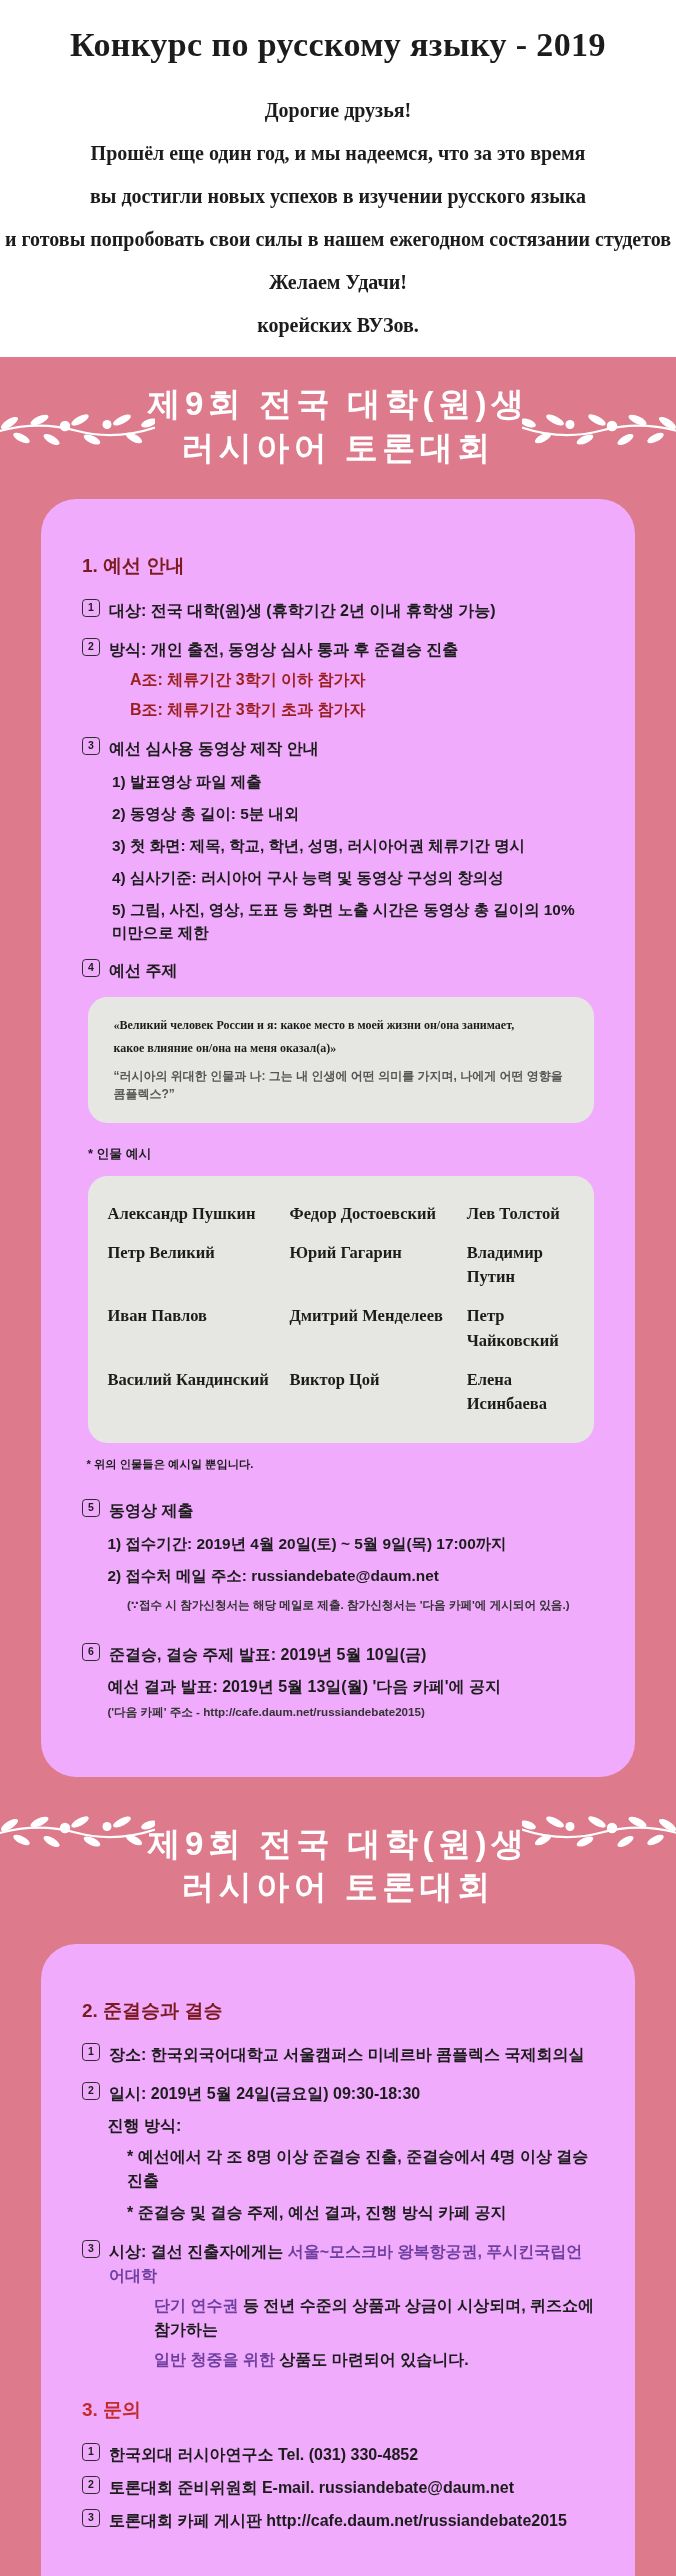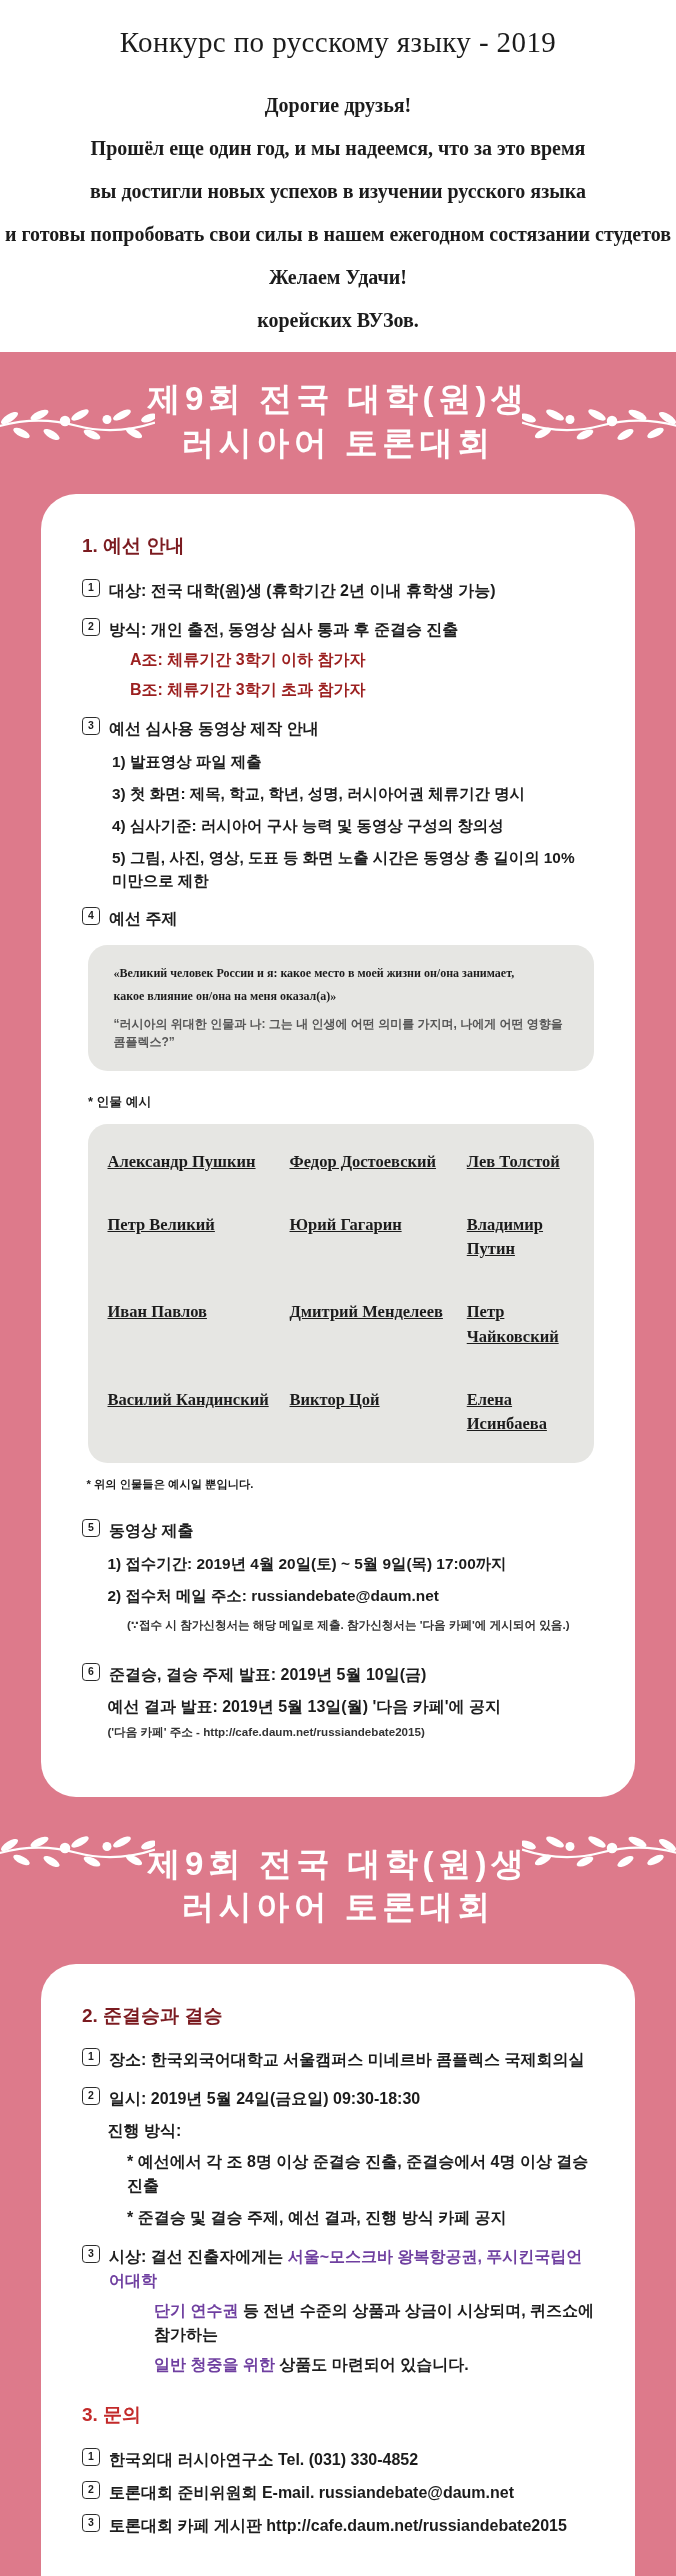--- a/index.html
+++ b/index.html
@@ -7,40 +7,40 @@
     width:676px;
     background:#ffffff;
     font-family:"Liberation Sans","DejaVu Sans",sans-serif;
     color:#1c1c1c;
     -webkit-font-smoothing:antialiased;
   }
   
   .intro{min-height:292px;background:#fff;text-align:center;box-sizing:border-box;padding-top:25.5px;}
   .intro-title{
     font-family:"Liberation Serif","DejaVu Serif",serif;
-    font-size:29px;font-weight:400;letter-spacing:0.4px;margin:0 0 35px 0;
+    font-size:34px;font-weight:700;letter-spacing:0.4px;margin:0 0 35px 0;
   }
   .intro-line{
     font-family:"Liberation Serif","DejaVu Serif",serif;
     font-size:20px;font-weight:600;margin:0 0 20px 0;
   }
   
   .pink{background:#dd7a8b;padding-bottom:28.6px;}
   .banner{position:relative;padding:25.5px 0 30px 0;text-align:center;}
   .banner-title{
     color:#fff;font-size:33px;font-weight:800;letter-spacing:4.5px;line-height:1.32;margin:0;
   }
   .garland{position:absolute;top:54px;width:159px;height:39px;}
   .garland.left{left:-4.5px;}
   .garland.right{right:-4.5px;transform:scaleX(-1);}
   .banner.second .garland{top:36px;}
   
   .card{
-    background:#ffffff;margin:0 41px;border-radius:35px;
-    padding:39px 41px 41px 41px;box-sizing:border-box;
+    background:#f0abfc;margin:0 41px;border-radius:35px;
+    padding:54px 41px 41px 41px;box-sizing:border-box;
   }
   .card1{min-height:936px;margin-bottom:0;}
   .card2{min-height:977px;}
   .sec-heading{font-size:19px;font-weight:800;color:#7b1b20;margin:0 0 19.5px 0;}
   .sec-heading.red{color:#c32a2a;}
   .item{margin:0 0 15px 0;font-size:16px;font-weight:700;line-height:1.5;}
   .numbox{
     display:inline-flex;align-items:center;justify-content:center;
     width:16px;height:16px;border:1.5px solid #2c2c2c;border-radius:3.8px;
     font-size:10.5px;font-weight:700;margin-right:9px;vertical-align:1.5px;flex:none;
@@ -52,23 +52,22 @@
   .group-line{margin:6px 0 0 48px;font-size:16px;font-weight:700;color:#9b1f1f;}
   .sublist{margin:9px 0 4.5px 30px;}
   .sublist div{font-size:15.4px;font-weight:700;margin-bottom:9px;line-height:1.5;}
   .graybox{
     background:#e6e6e3;border-radius:19.5px;padding:19.5px 25.5px;margin:13.5px 0 21px 6px;
   }
   .topic-ru{font-family:"Liberation Serif","DejaVu Serif",serif;font-size:12px;font-weight:700;margin-bottom:10.5px;}
   .topic-ko{font-size:12px;font-weight:600;color:#555;}
   .examples-label{font-size:12.8px;font-weight:700;margin:4.5px 0 0 6px;}
   .names-grid{
-    display:grid;grid-template-columns:38% 37% 25%;row-gap:38px;
+    display:grid;grid-template-columns:38% 37% 25%;row-gap:14px;
     padding:25.5px 7.5px 25.5px 19.5px;
-    text-decoration:underline;
   }
   .name-cell{font-family:"Liberation Serif","DejaVu Serif",serif;font-size:16.5px;font-weight:600;}
   .examples-note{font-size:11.3px;font-weight:700;margin:-7.5px 0 25.5px 4.5px;}
   .note-small{font-size:11.6px;font-weight:600;color:#333;margin:3px 0 0 45px;}
   .cont-line{margin:6px 0 0 72px;font-size:16px;font-weight:700;}
   .purple{color:#6f3fa0;}
   .bullet{margin:7.5px 0 0 45px;font-size:16px;font-weight:700;}
 </style>
 </head>
 <body>
@@ -150,20 +149,21 @@
 
     <div class="item">
       <div class="itemline">
         <span class="numbox">3</span>
         <span class="txt">예선 심사용 동영상 제작 안내</span>
       </div>
       <div class="sublist">
 
           <div>1) 발표영상 파일 제출</div>
 
+          <div>2) 동영상 총 길이: 5분 내외</div>
 
           <div>3) 첫 화면: 제목, 학교, 학년, 성명, 러시아어권 체류기간 명시</div>
 
           <div>4) 심사기준: 러시아어 구사 능력 및 동영상 구성의 창의성</div>
 
           <div>5) 그림, 사진, 영상, 도표 등 화면 노출 시간은 동영상 총 길이의 10% 미만으로 제한</div>
         </div>
     </div>
 
     <div class="item">

